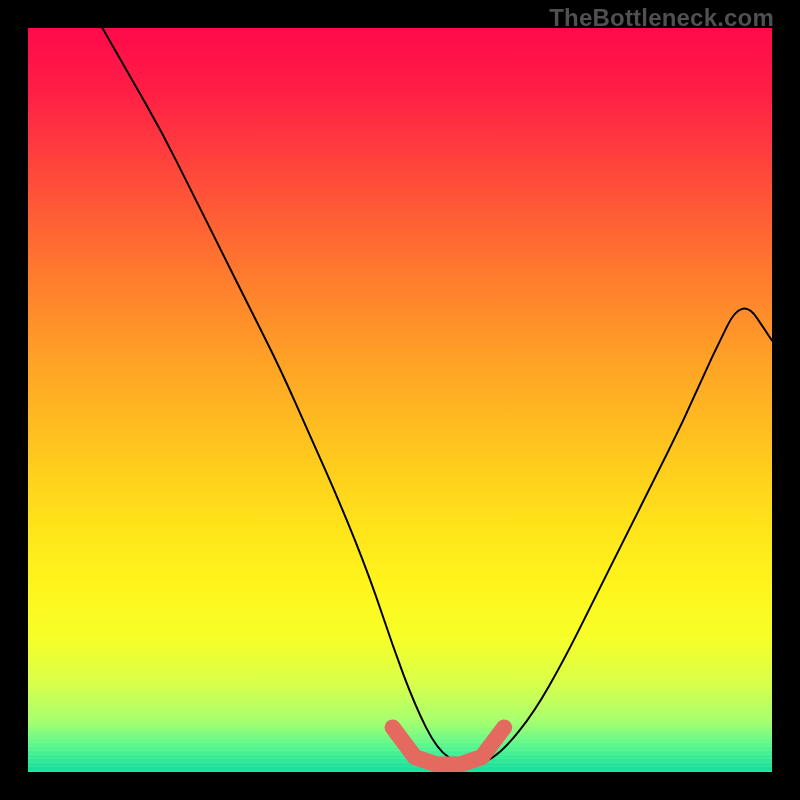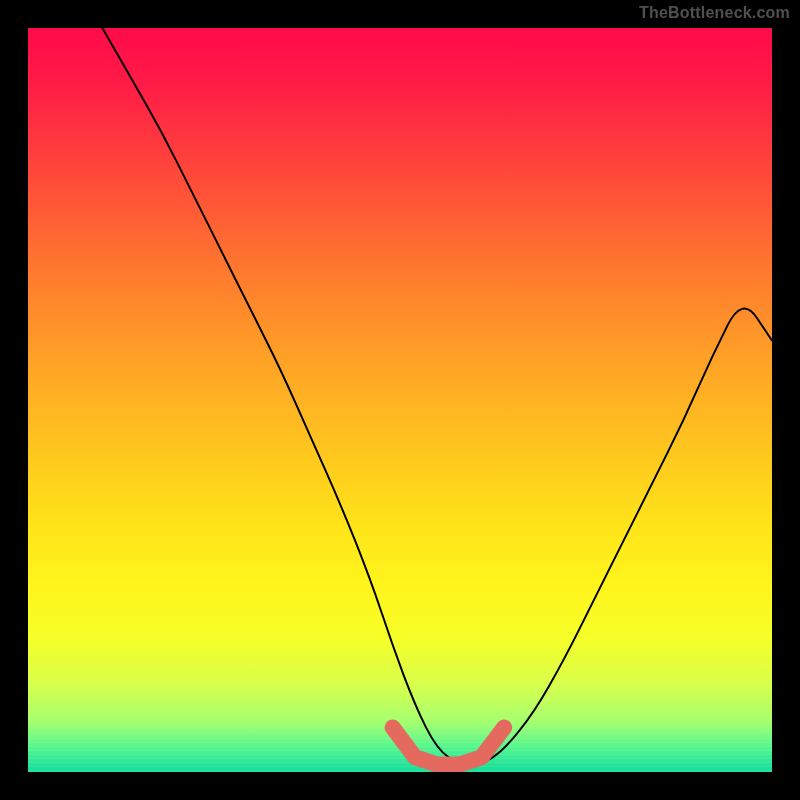--- a/index.html
+++ b/index.html
@@ -12,23 +12,23 @@
   }
   .frame {
     position: relative;
     width: 800px;
     height: 800px;
     background: #000;
   }
   .watermark {
     position: absolute;
     top: 4px;
-    right: 10px;
+    right: 26px;
     color: #505050;
-    font-size: 16px;
+    font-size: 24px;
     font-weight: bold;
     z-index: 10;
     letter-spacing: 0.2px;
   }
   .plot {
     position: absolute;
     left: 28px;
     top: 28px;
     width: 744px;
     height: 744px;

